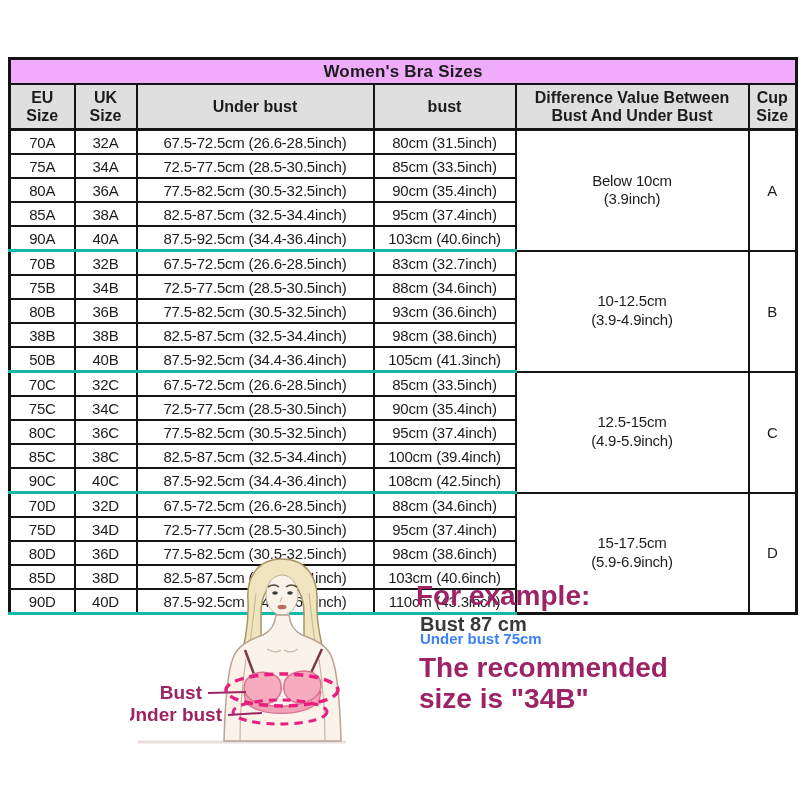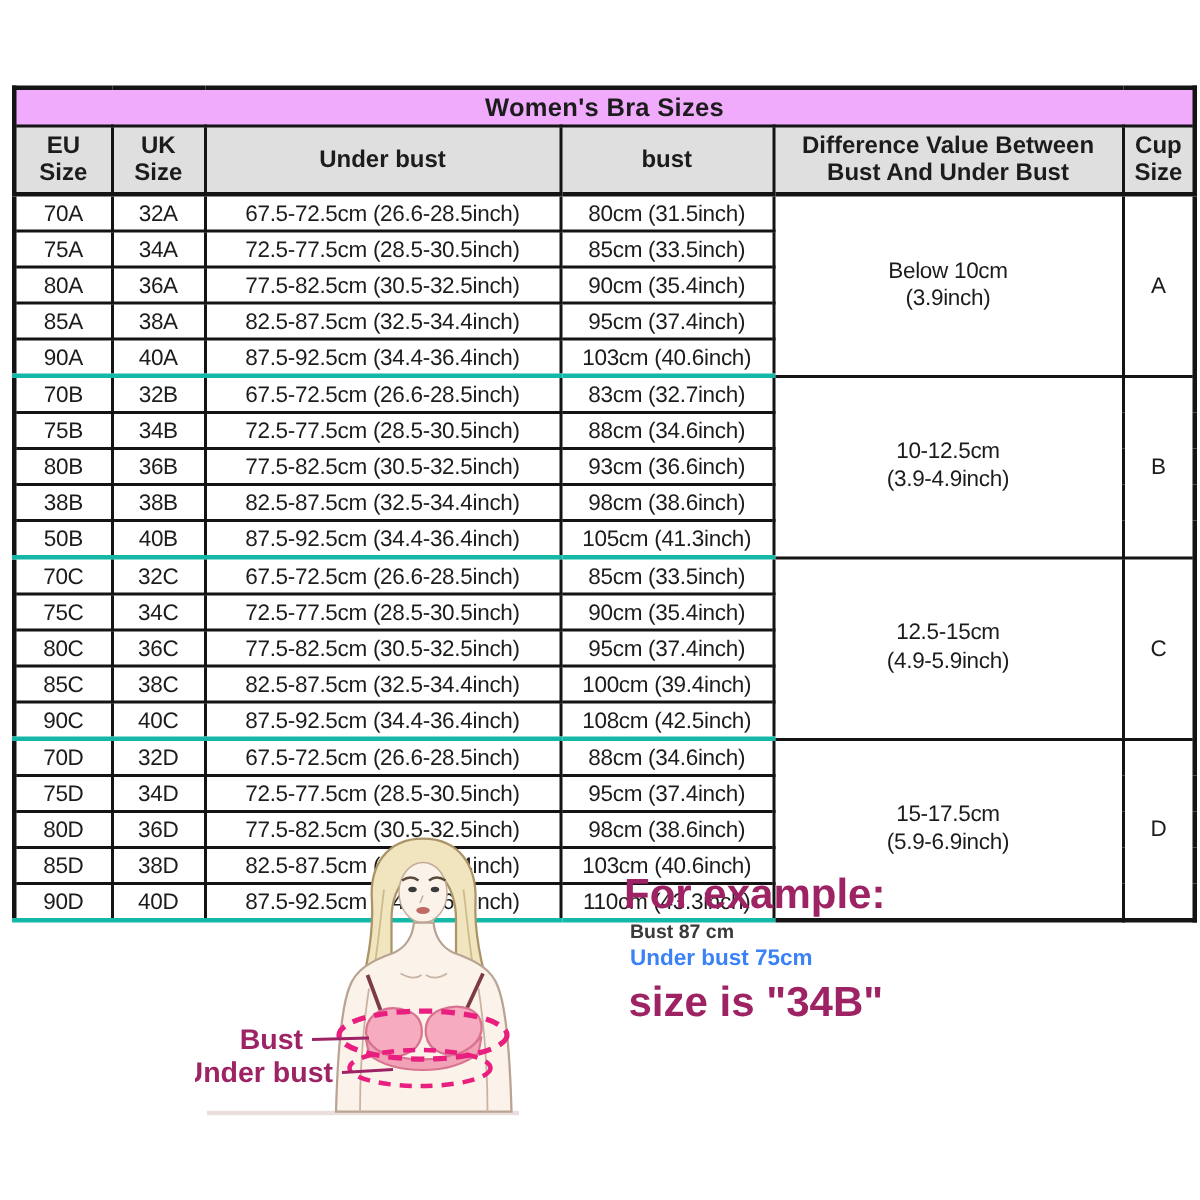--- a/index.html
+++ b/index.html
@@ -66,21 +66,21 @@
     position: absolute;
     left: 416px; top: 580px;
     font-size: 28px;
     font-weight: bold;
     color: #9e2364;
     text-align: right;
   }
   .example-line1 {
     position: absolute;
     left: 420px; top: 613px;
-    font-size: 13px;
+    font-size: 20px;
     font-weight: bold;
     color: #3a3a3a;
   }
   .example-line2 {
     position: absolute;
     left: 420px; top: 630px;
     font-size: 15px;
     font-weight: bold;
     color: #3b82f6;
   }
@@ -303,16 +303,17 @@
 
       <text x="72" y="146" text-anchor="end" font-size="19" font-weight="bold" fill="#9e2364" font-family="Liberation Sans, sans-serif">Bust</text>
       <text x="92" y="168" text-anchor="end" font-size="19" font-weight="bold" fill="#9e2364" font-family="Liberation Sans, sans-serif">Under bust</text>
     </svg>
   </div>
 
   <div class="example-heading">For example:</div>
   <div class="example-line1">Bust 87 cm</div>
   <div class="example-line2">Under bust 75cm</div>
   <div class="recommendation">
+    <div>The recommended</div>
     <div>size is "34B"</div>
   </div>
 
 </div>
 
 </body></html>

